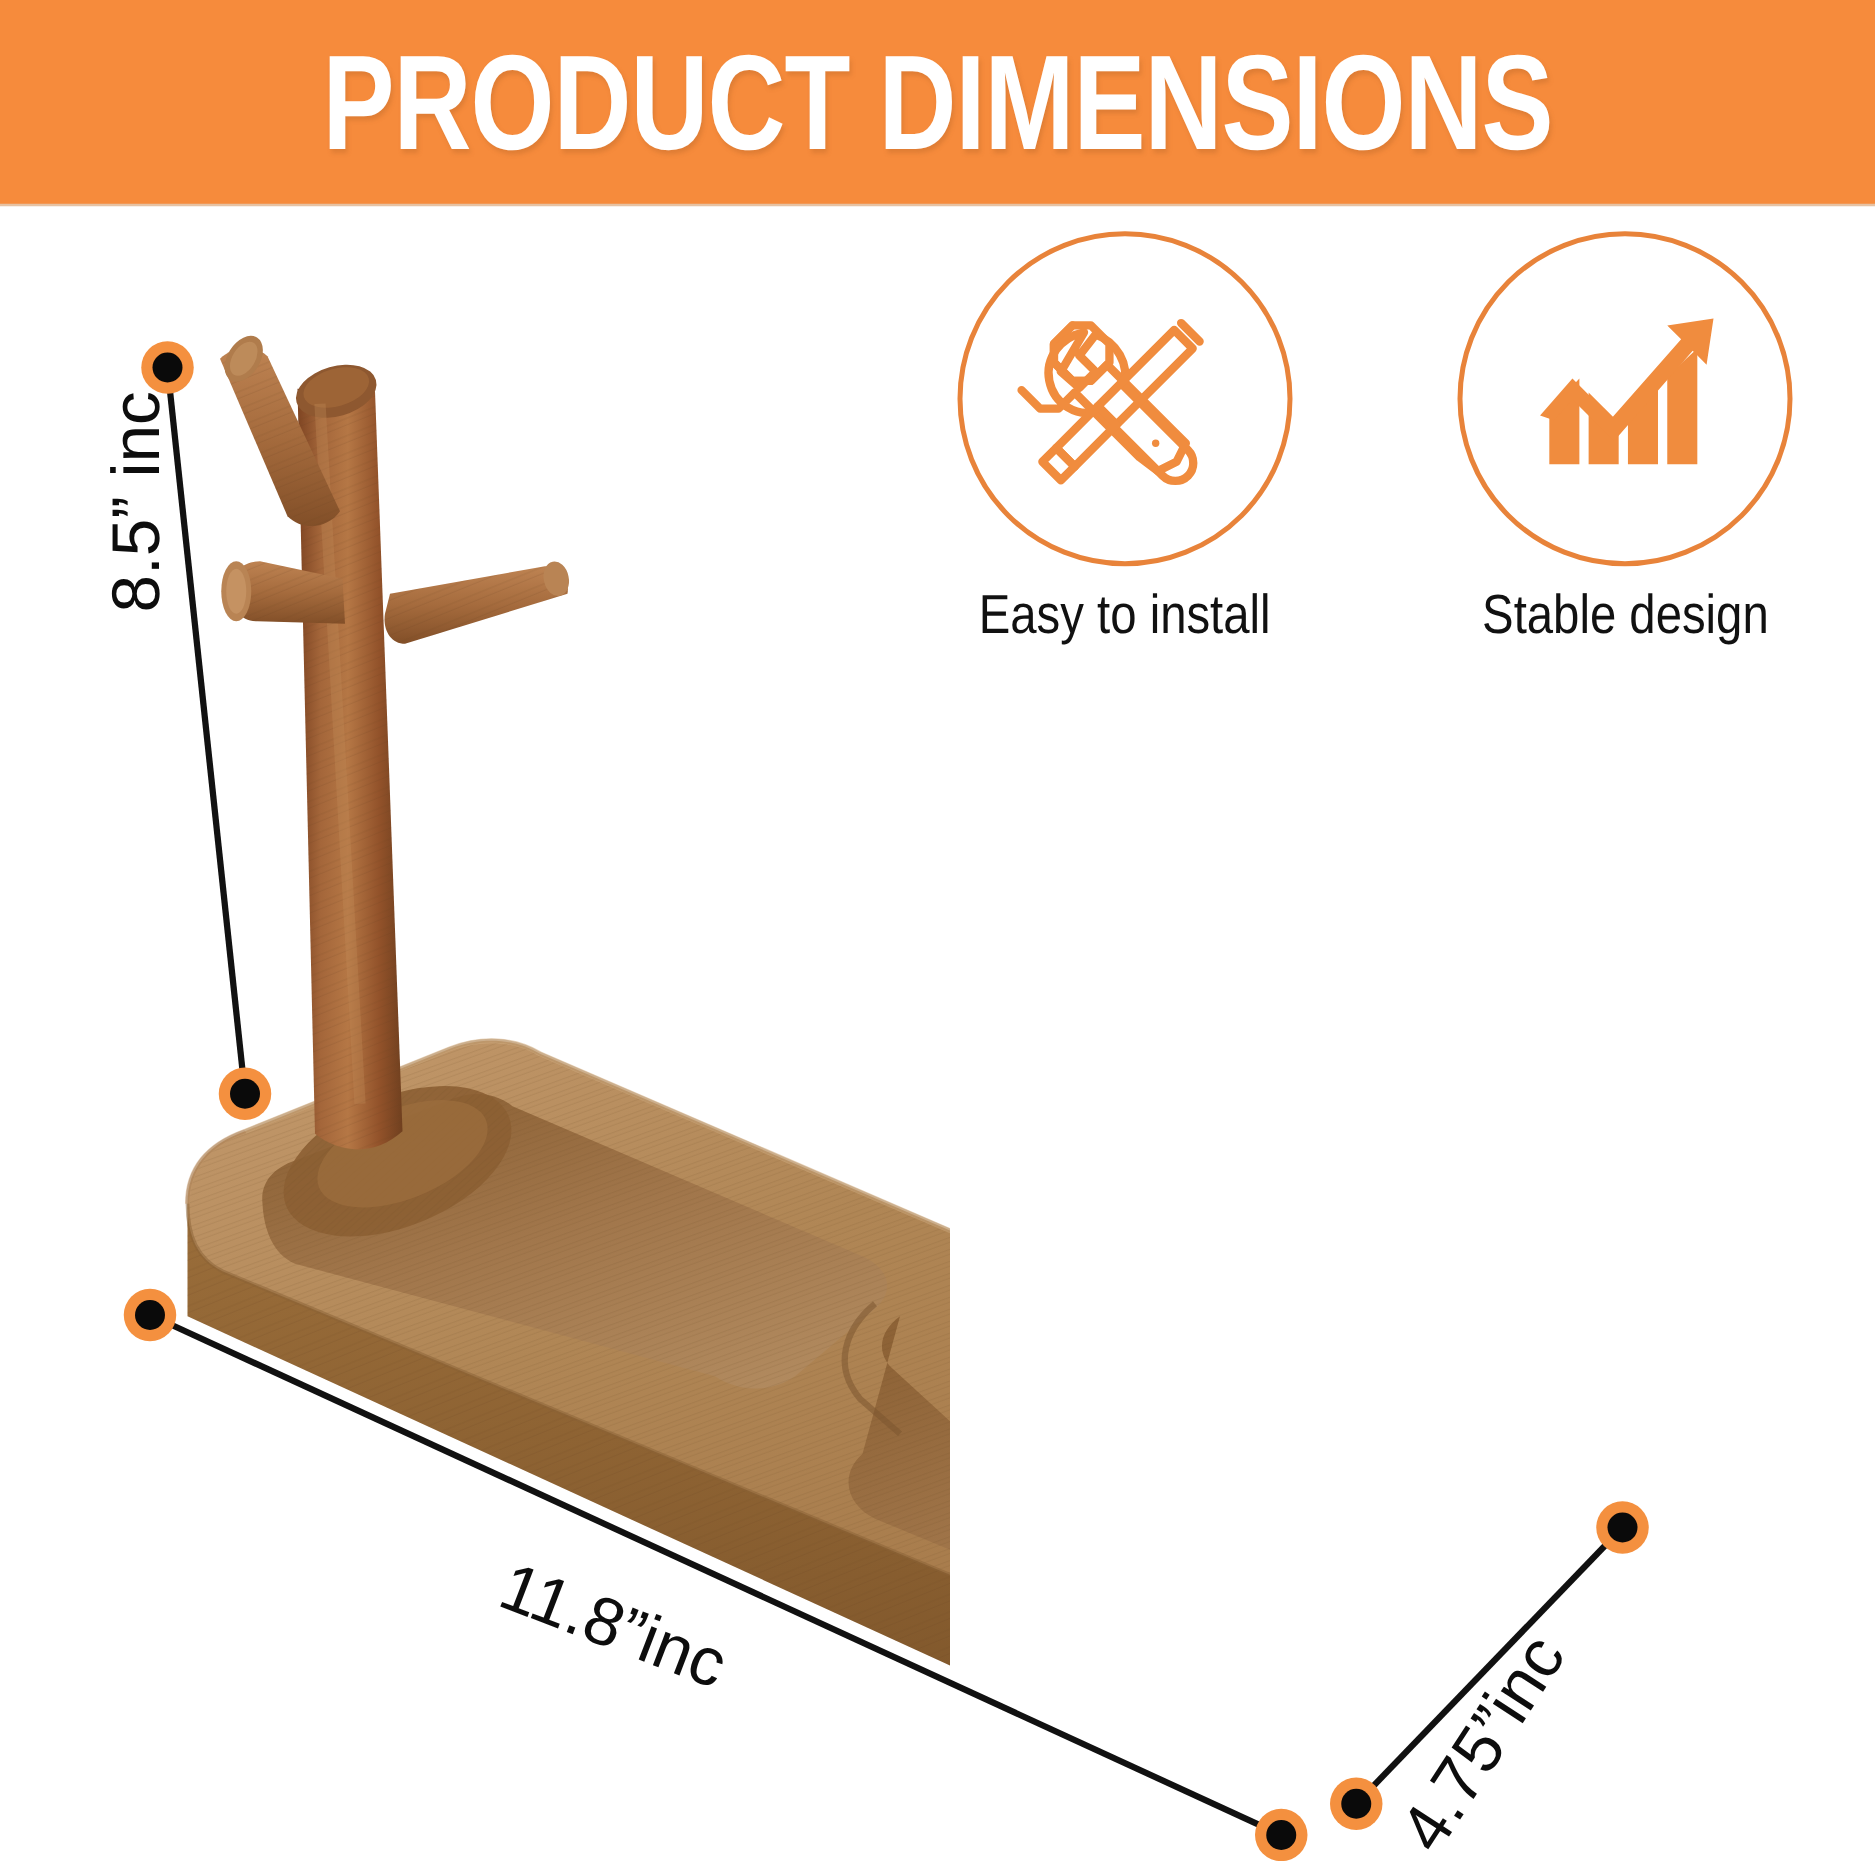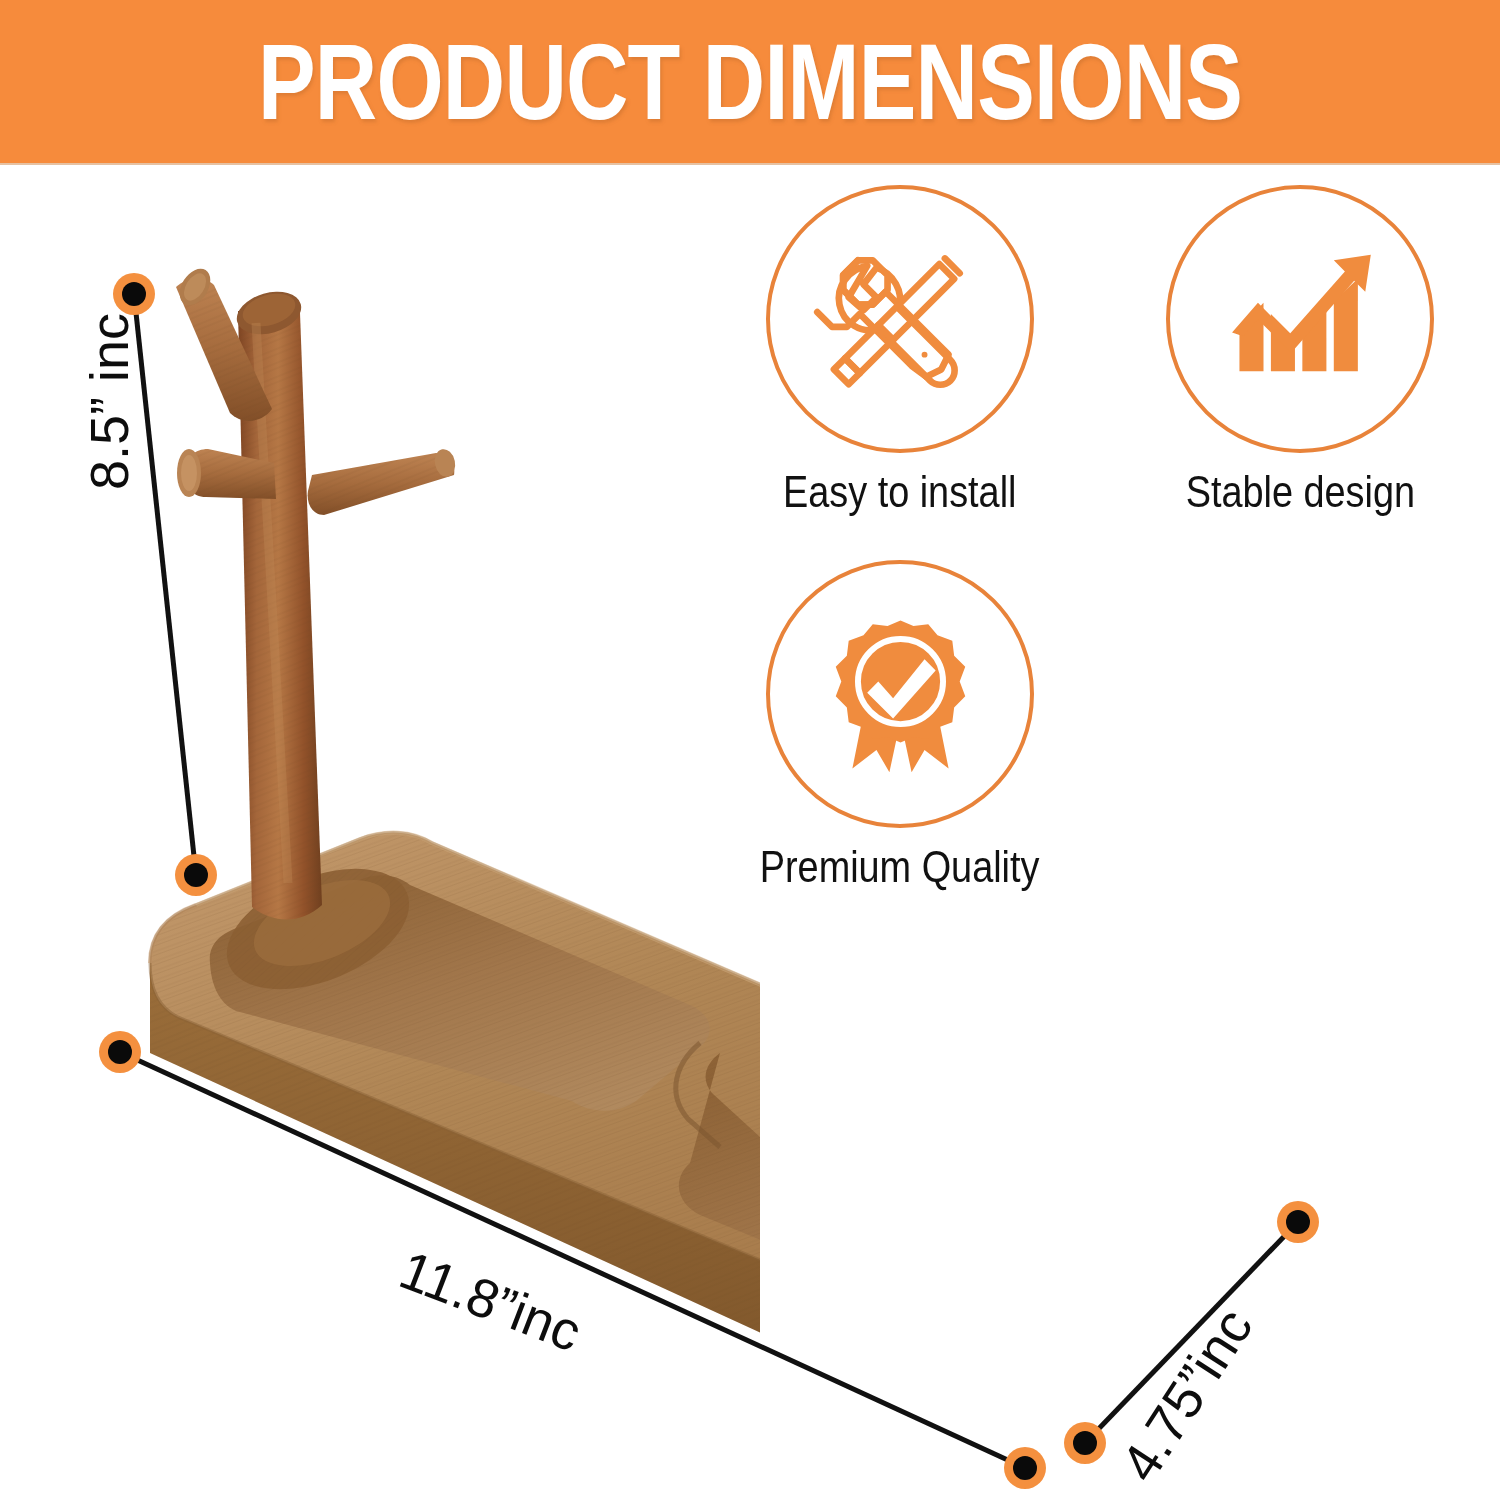--- a/index.html
+++ b/index.html
@@ -292,42 +292,20 @@
             <path d="M 68 78 L 68 40 L 81 28 L 81 78 Z"></path>
 
             <path d="M 13 57 L 27 41 L 44 58 L 74 24 L 68 18 L 88 15 L 85 35 L 79 29
                      L 45 68 L 27 50 L 19 59 Z"></path>
           </svg>
         </span>
       </div>
       <div class="feature-label">Stable design</div>
     </div>
 
-    <div class="feature">
-      <div class="feature-circle">
-        <span>
-          <svg width="185" height="185" viewBox="0 0 100 100" fill="#F08C3E" stroke="none">
-
-            <path d="M 30 60 L 24 90 L 37 80 L 44 92 L 50 64 Z"></path>
-            <path d="M 70 60 L 76 90 L 63 80 L 56 92 L 50 64 Z"></path>
-
-            <path d="M 50 10
-                     L 57 13 L 65 12 L 70 18 L 78 21 L 79 29 L 85 35 L 82 43
-                     L 85 51 L 79 57 L 78 65 L 70 68 L 65 74 L 57 73 L 50 76
-                     L 43 73 L 35 74 L 30 68 L 22 65 L 21 57 L 15 51 L 18 43
-                     L 15 35 L 21 29 L 22 21 L 30 18 L 35 12 L 43 13 Z"></path>
-
-            <circle cx="50" cy="43" r="23" fill="none" stroke="#FFFFFF" stroke-width="3.2"></circle>
-
-            <path d="M 38 43 L 46 52 L 63 31 L 69 37 L 46 63 L 32 49 Z" fill="#FFFFFF"></path>
-          </svg>
-        </span>
-      </div>
-      <div class="feature-label">Premium Quality</div>
-    </div>
   </div>
 
   <svg class="dims" viewBox="0 0 1500 1489" xmlns="http://www.w3.org/2000/svg">
 
     <line x1="134" y1="294" x2="196" y2="875" stroke="#111111" stroke-width="5"></line>
 
     <line x1="120" y1="1052" x2="1025" y2="1468" stroke="#111111" stroke-width="5"></line>
 
     <line x1="1085" y1="1443" x2="1298" y2="1222" stroke="#111111" stroke-width="5"></line>
 

